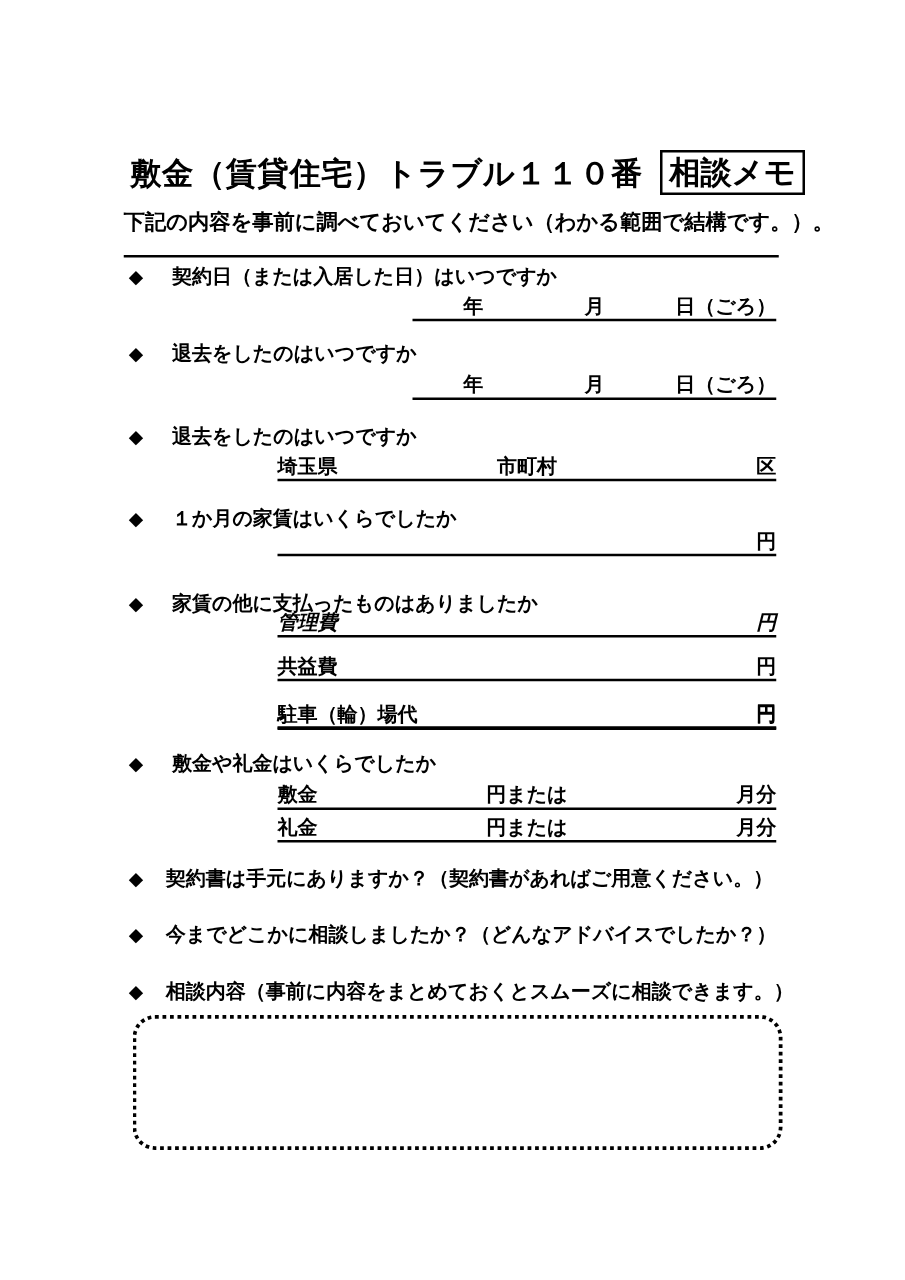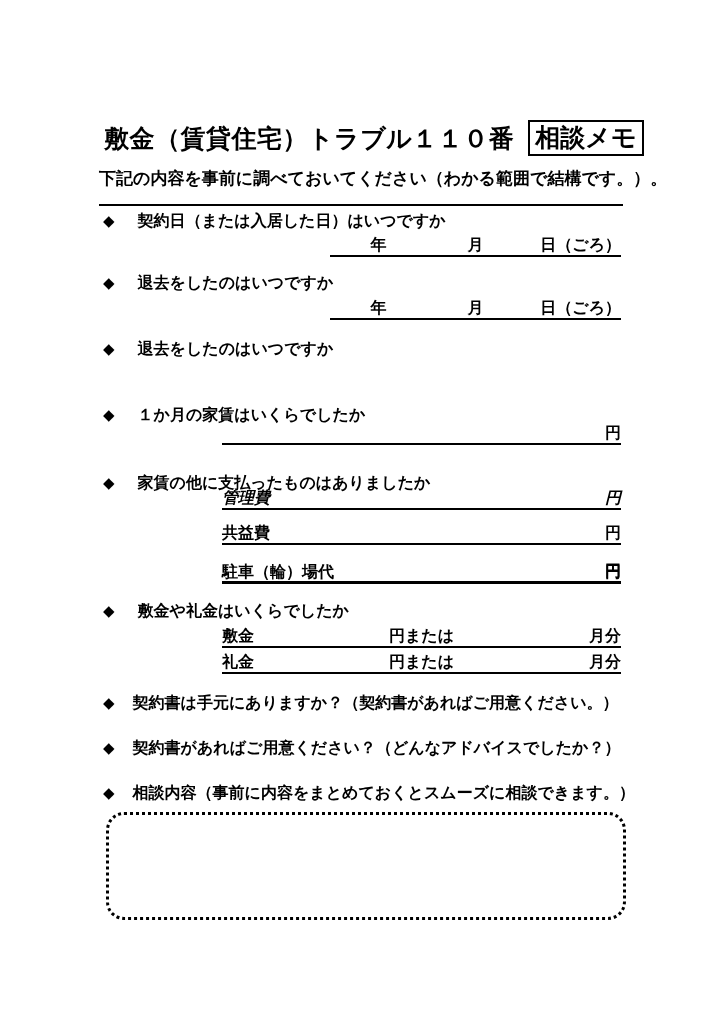--- a/index.html
+++ b/index.html
@@ -119,20 +119,25 @@
   <div class="field-line line-date" style="top:296px;">
     <span class="seg center">年</span>
     <span class="seg center">月</span>
     <span class="seg right">日（ごろ）</span>
   </div>
 
   <div class="q-heading" style="top:339px;">
     <span class="bullet">◆</span>
     <span class="q-label">退去をしたのはいつですか</span>
   </div>
+  <div class="field-line line-full" style="top:361px;">
+    <span class="seg left">埼玉県</span>
+    <span class="seg center">市町村</span>
+    <span class="seg right">区</span>
+  </div>
 
   <div class="q-heading" style="top:405px;">
     <span class="bullet">◆</span>
     <span class="q-label">１か月の家賃はいくらでしたか</span>
   </div>
   <div class="field-line line-full" style="top:421px;">
     <span class="seg right">円</span>
   </div>
 
   <div class="q-heading" style="top:473px;">
@@ -170,21 +175,21 @@
     <span class="seg right">月分</span>
   </div>
 
   <div class="q-heading wide-gap" style="top:693px;">
     <span class="bullet">◆</span>
     <span class="q-label">契約書は手元にありますか？（契約書があればご用意ください。）</span>
   </div>
 
   <div class="q-heading wide-gap" style="top:738px;">
     <span class="bullet">◆</span>
-    <span class="q-label">契約書があればご用意ください？（どんなアドバイスでしたか？）</span>
+    <span class="q-label">今までどこかに相談しましたか？（どんなアドバイスでしたか？）</span>
   </div>
 
   <div class="q-heading wide-gap" style="top:783px;">
     <span class="bullet">◆</span>
     <span class="q-label">相談内容（事前に内容をまとめておくとスムーズに相談できます。）</span>
   </div>
 
   <div class="notes-box"></div>
 
 </div>

